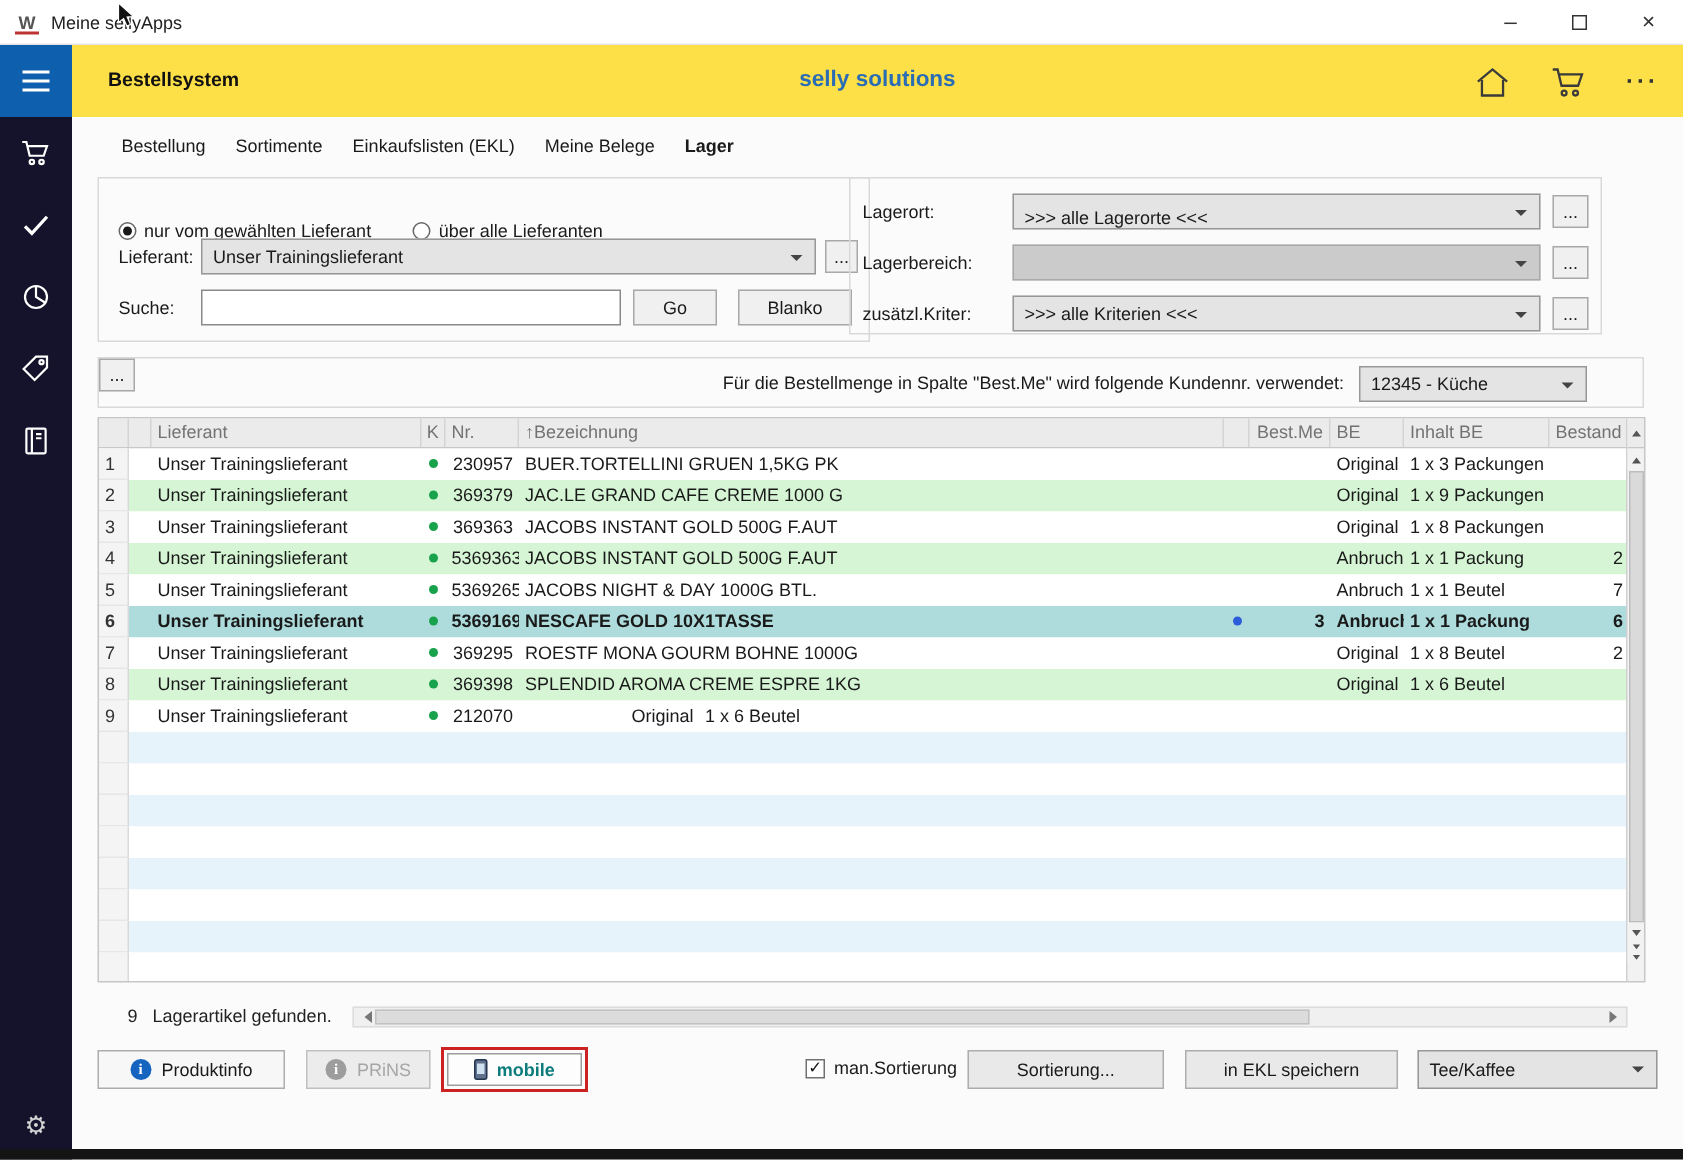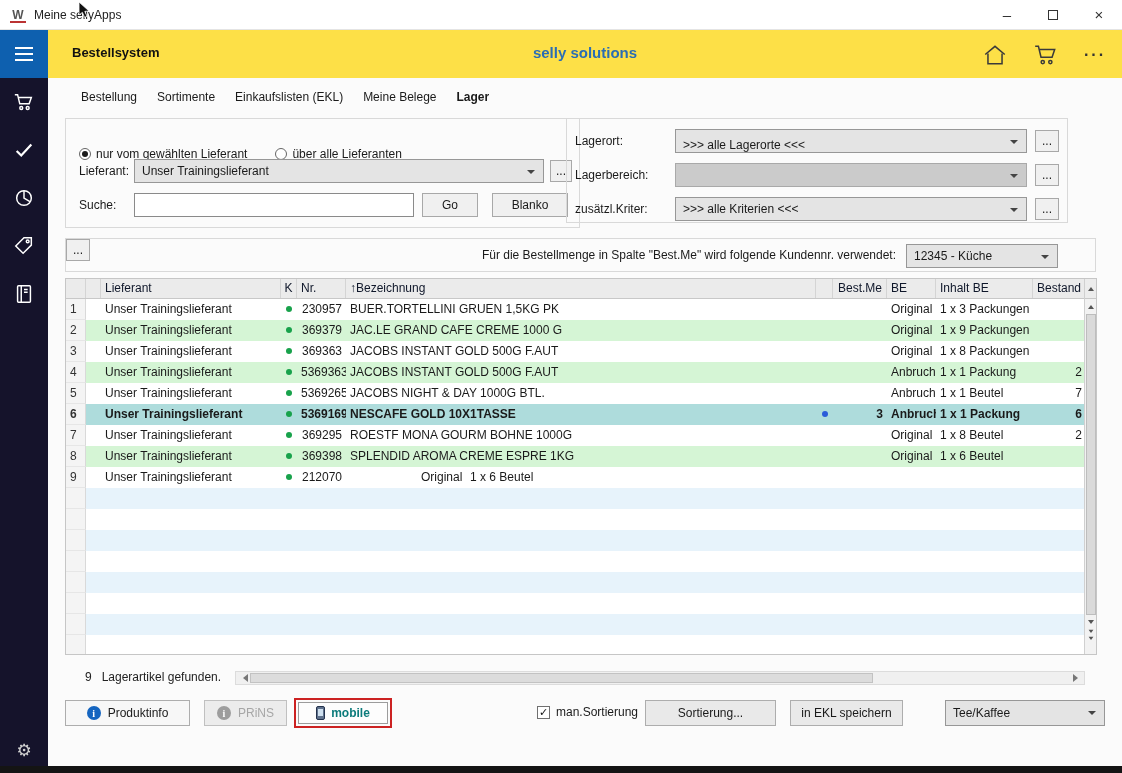--- a/index.html
+++ b/index.html
@@ -83,21 +83,21 @@
   .kbar { position:absolute; left:17px; top:208px; width:1031px; height:34px; border:1px solid #d9d9d9; }
   .ktext { position:absolute; right:199px; top:0; line-height:32px; white-space:nowrap; }
   .kcombo { left:840px; top:5px; width:152px; }
   .kdots { left:999px; top:6px; width:24px; height:22px; }
 
   
   .grid { position:absolute; left:17px; top:248px; width:1032px; height:377px;
      border:1px solid #c6c6c6; background:#fff; overflow:hidden; }
   .grid-header { display:flex; height:20px; background:#ebebeb; border-bottom:1px solid #c8c8c8; width:1020px;}
   .gh-cell { border-right:1px solid #d4d4d4; padding:0 4px; line-height:19px; font-size:12px;
-     color:#0f172a; overflow:hidden; white-space:nowrap; }
+     color:#737373; overflow:hidden; white-space:nowrap; }
   .grid-row { display:flex; height:21px; line-height:21px; width:1020px; }
   .cell { padding:0 4px; overflow:hidden; white-space:nowrap; font-size:12px; }
   .c0{width:20px;} .c1{width:15px;} .c2{width:180px;} .c3{width:16px;} .c4{width:49px;}
   .c5{width:470px;} .c6{width:17px;} .c7{width:54px;} .c8{width:49px;} .c9{width:97px;} .c10{width:53px;}
   .ta-r { text-align:right; } .ta-c { text-align:center; padding:0 2px; }
   .numcell { background:#f4f4f4; border-right:1px solid #d9d9d9; border-bottom:1px solid #e6e6e6;
      color:#333; }
   .row-plain { background:#ffffff; }
   .row-green { background:#d5f5d5; }
   .row-blue  { background:#e7f3fb; }
@@ -145,21 +145,21 @@
   .mob-label { color:#0c7b7b; font-weight:bold; }
   .phone-ico { width:9px; height:14px; border:1px solid #23324d; border-radius:2px; position:relative;
      background:#5f718c; }
   .phone-ico::after { content:""; position:absolute; left:1px; top:2px; right:1px; bottom:3px; background:#cfe0ef; }
   .chk { position:absolute; left:489px; top:675px; display:flex; align-items:center; gap:6px; }
   .chk-box { width:13px; height:13px; background:#fff; border:1px solid #707070; position:relative;
      color:#111; font-size:11px; line-height:11px; text-align:center; }
   .chk-box span { visibility:hidden; }
   .chk-box.checked span { visibility:visible; }
   .sortbtn { left:597px; width:131px; background:#e9e9e9; border-color:#adadad; }
-  .eklbtn { left:742px; width:113px; background:#e9e9e9; border-color:#adadad; }
+  .eklbtn { left:742px; width:142px; background:#e9e9e9; border-color:#adadad; }
   .foot-combo { left:897px; top:670px; width:160px; height:26px; }
 
   .bottomstrip { position:absolute; left:0; bottom:0; width:1122px; height:7px; background:#141414; z-index:60; }
   svg { display:block; }
 </style>
 </head>
 <body>
 
 <div class="titlebar">
   <span class="title-icon">W</span>

